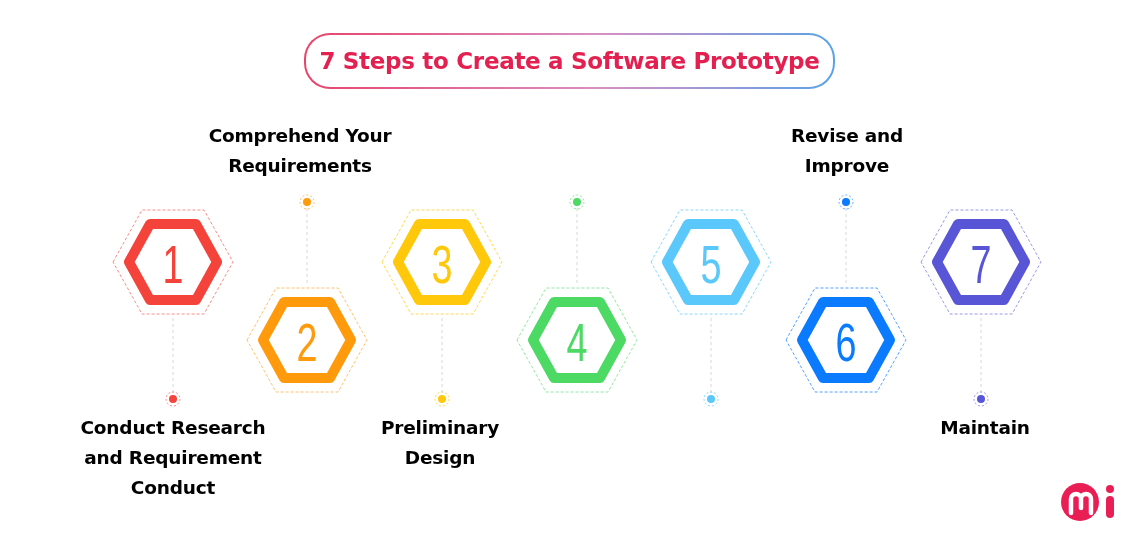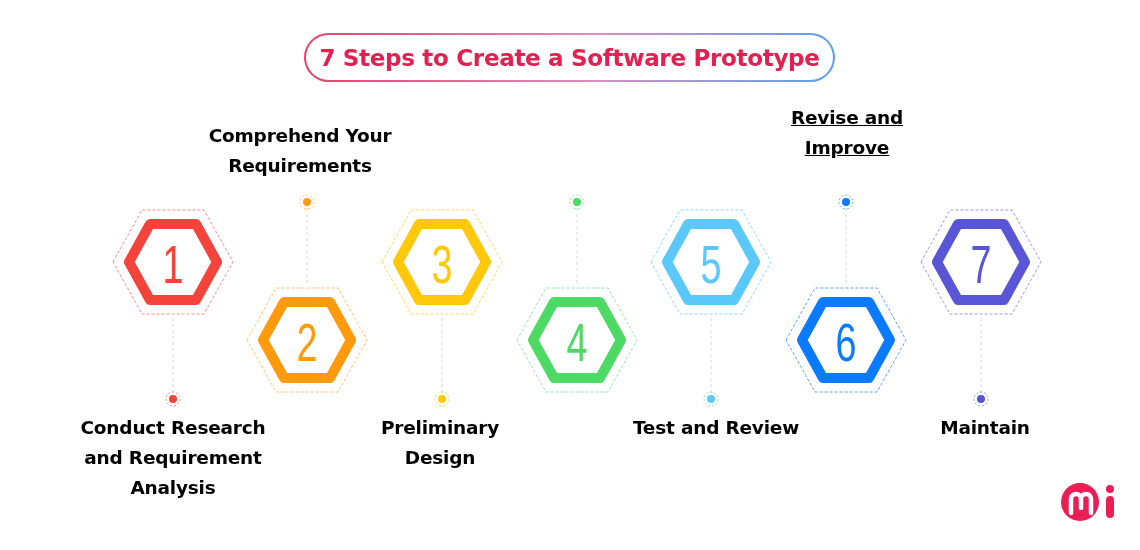--- a/index.html
+++ b/index.html
@@ -1,18 +1,18 @@
 <!DOCTYPE html>
 <html><head>
 <meta charset="utf-8">
 <style>
   html, body { margin:0; padding:0; background:#ffffff; }
   body { width:1140px; height:550px; position:relative; overflow:hidden; font-family:"DejaVu Sans", sans-serif; }
   .title-pill {
-    position:absolute; left:304px; top:33px; width:531px; height:49px;
+    position:absolute; left:304px; top:33px; width:531px; height:56px;
     border-radius:26px; box-sizing:border-box;
     border:2px solid transparent;
     background: linear-gradient(#fff,#fff) padding-box,
                 linear-gradient(90deg,#e8436b,#d98fc2 55%,#5aa2e8) border-box;
     display:flex; align-items:center; justify-content:center;
   }
   .title-text { color:#e3204f; font-weight:bold; font-size:23px; letter-spacing:-0.3px; }
   .diagram { position:absolute; left:0; top:0; width:1140px; height:550px; }
   .label {
     position:absolute; width:240px; text-align:center; color:#000000;
@@ -23,36 +23,35 @@
 </head>
 <body>
 
 <div class="title-pill">
   <span class="title-text">7 Steps to Create a Software Prototype</span>
 </div>
 
 <div class="label" style="left:53px; top:413px;">
   <div>Conduct Research</div>
     <div>and Requirement</div>
-    <div>Analysis</div>
+    <div>Conduct</div>
 </div>
 <div class="label" style="left:180px; top:121px;">
   <div>Comprehend Your</div>
     <div>Requirements</div>
 </div>
 <div class="label" style="left:320px; top:413px;">
   <div>Preliminary</div>
     <div>Design</div>
 </div>
 <div class="label" style="left:456px; top:121px;">
 </div>
 <div class="label" style="left:596px; top:413px;">
-  <div>Test and Review</div>
 </div>
-<div class="label" style="left:727px; top:103px;text-decoration:underline;">
+<div class="label" style="left:727px; top:121px;">
   <div>Revise and</div>
     <div>Improve</div>
 </div>
 <div class="label" style="left:865px; top:413px;">
     <div>Maintain</div>
 </div>
 
 <svg class="diagram" viewBox="0 0 1140 550" xmlns="http://www.w3.org/2000/svg">
   <defs>
 

